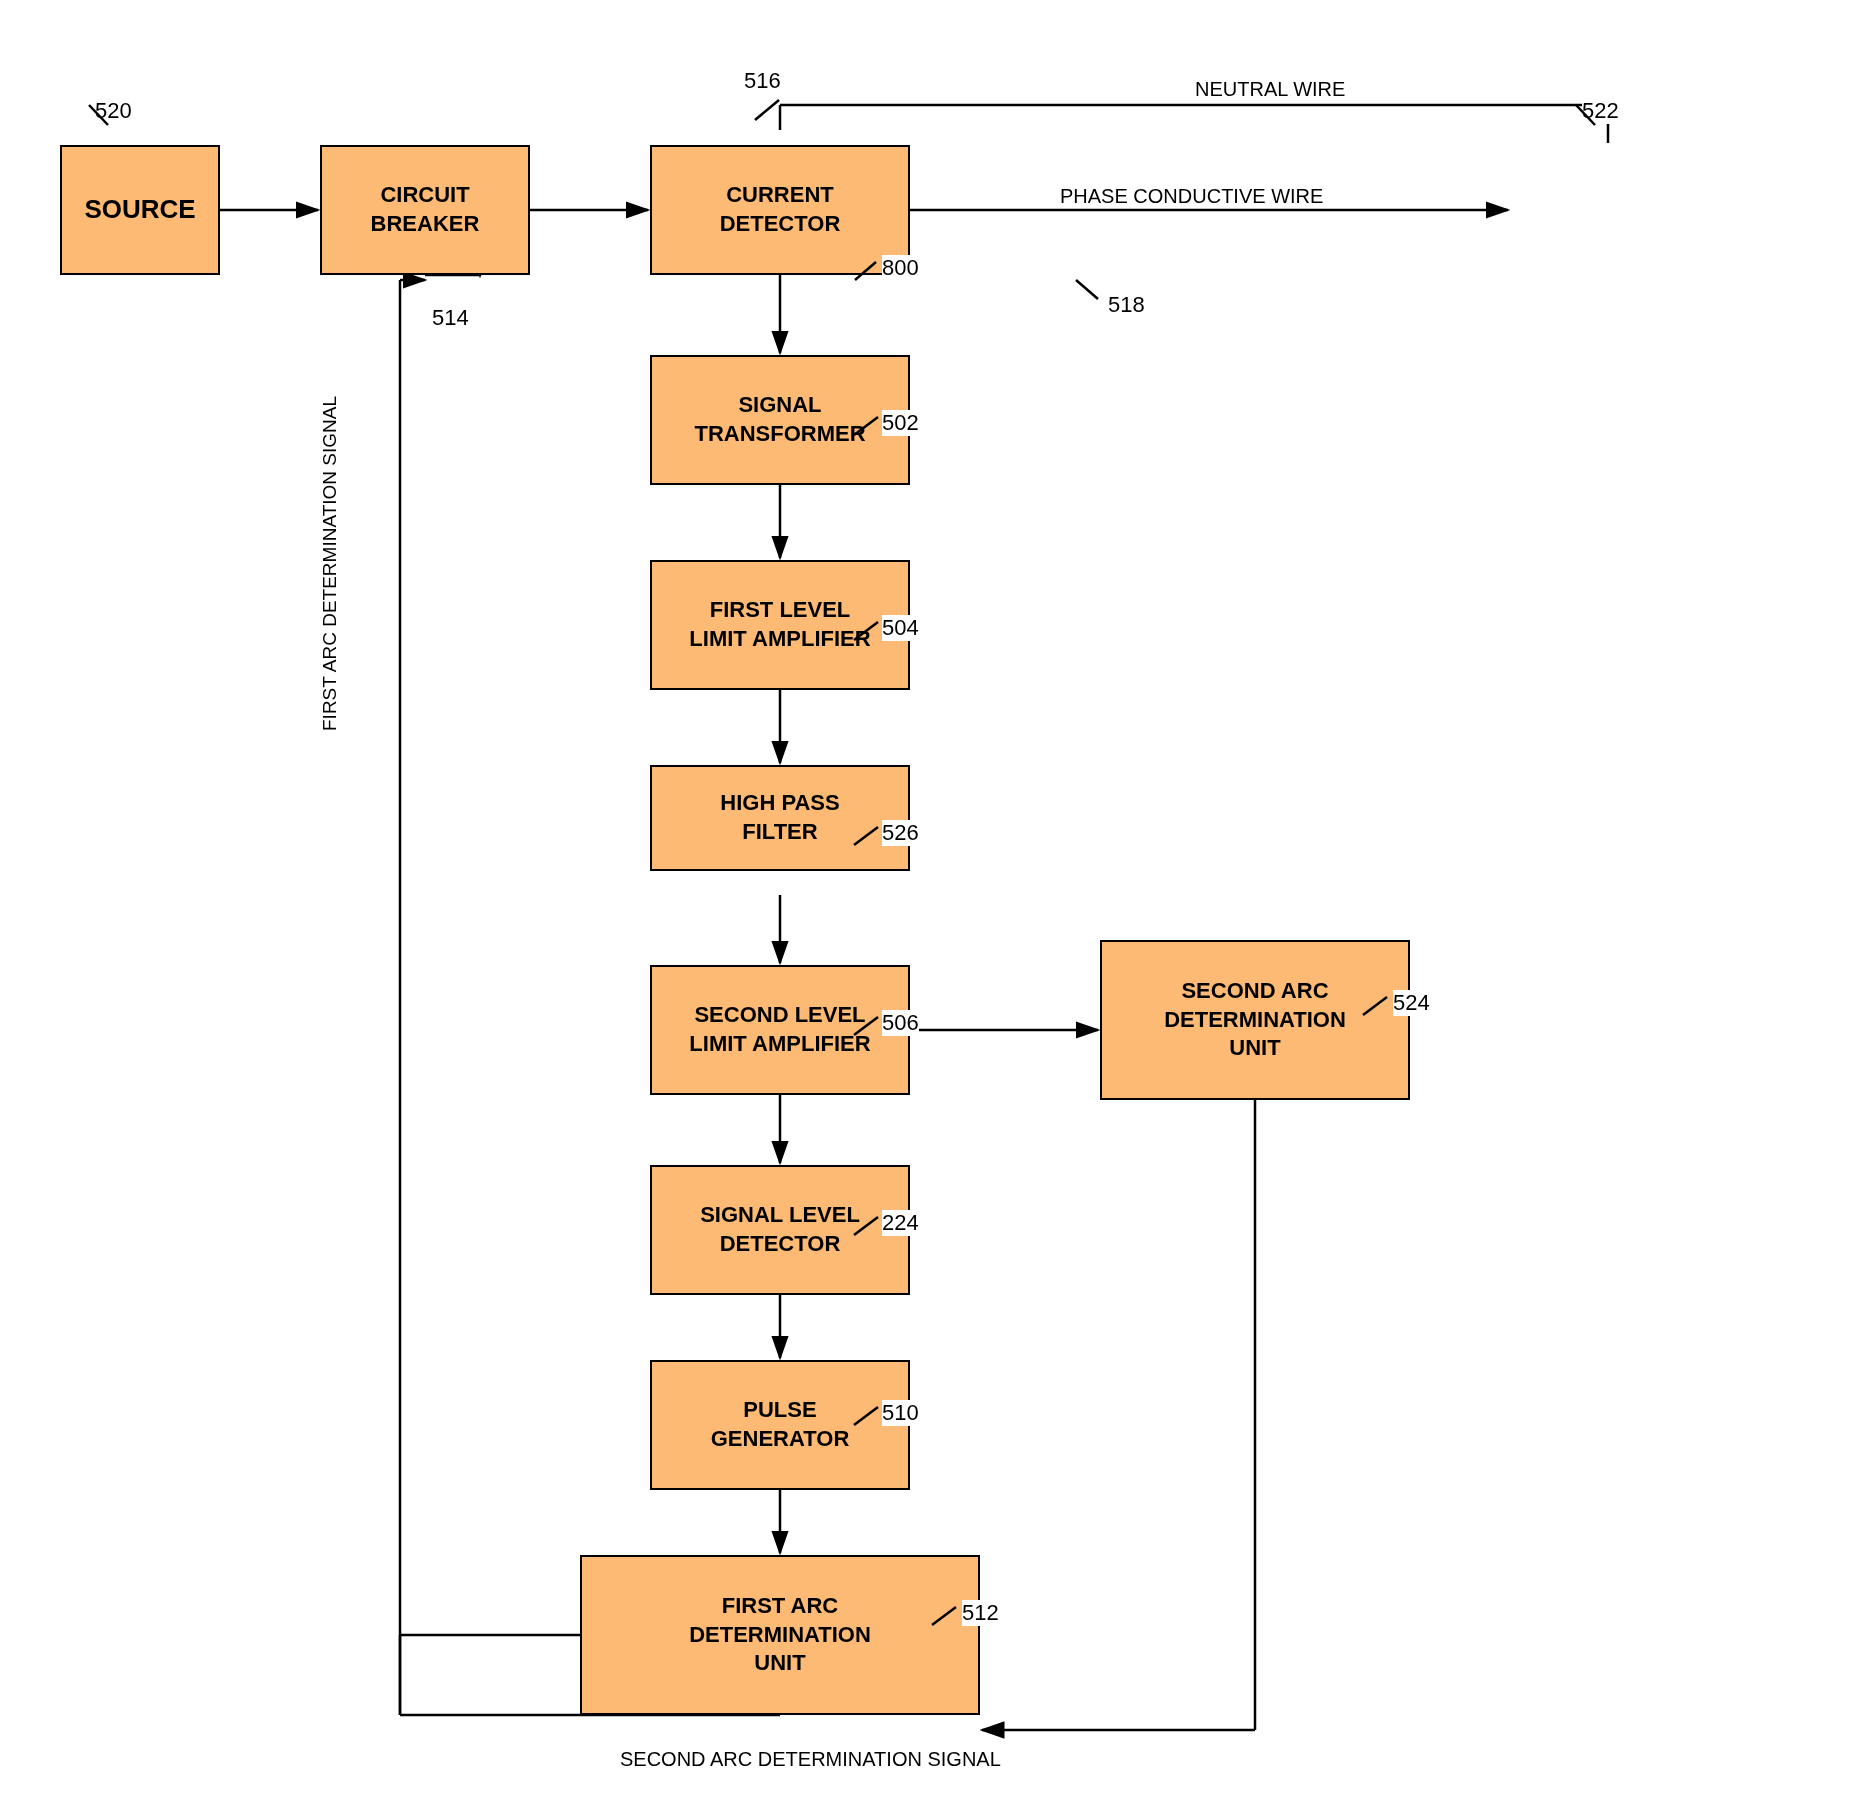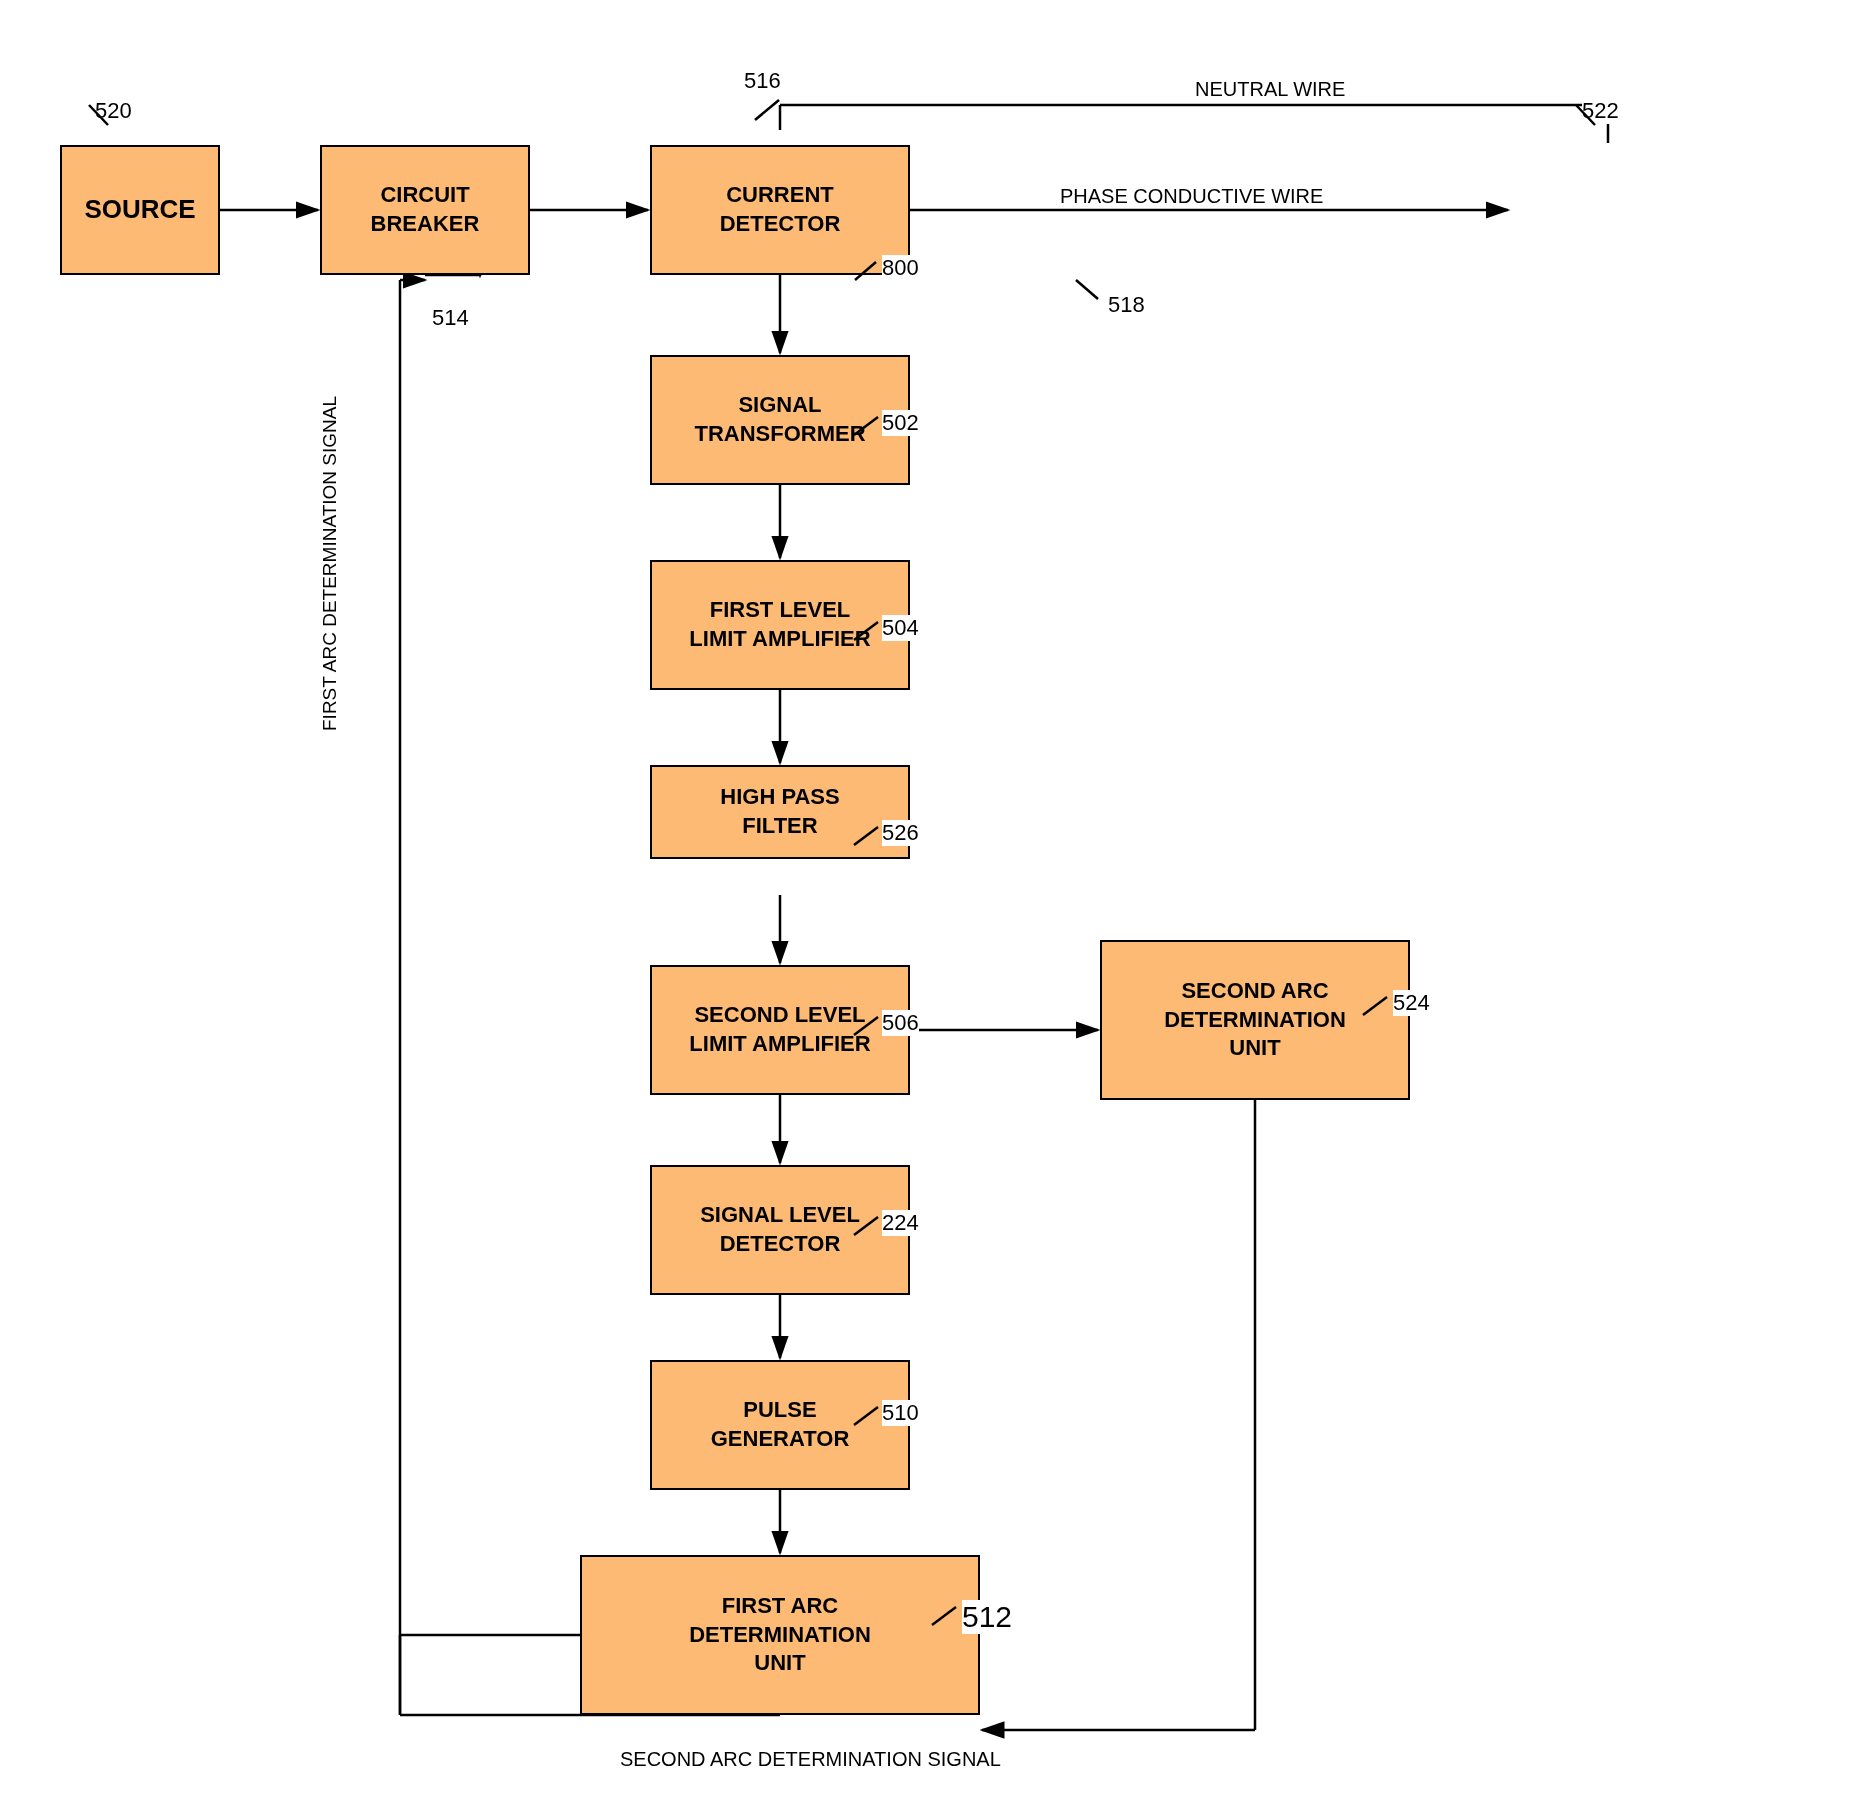--- a/index.html
+++ b/index.html
@@ -124,21 +124,21 @@
 
 
   <div class="box" style="left:650px; top:355px; width:260px; height:130px; font-size:22px;">
     <span>SIGNAL<br>TRANSFORMER</span>
   </div>
 
   <div class="box" style="left:650px; top:560px; width:260px; height:130px; font-size:22px;">
     <span>FIRST LEVEL<br>LIMIT AMPLIFIER</span>
   </div>
 
-  <div class="box" style="left:650px; top:765px; width:260px; height:94px; font-size:22px;">
+  <div class="box" style="left:650px; top:765px; width:260px; height:106px; font-size:22px;">
     <span>HIGH PASS<br>FILTER</span>
   </div>
 
   <div class="box" style="left:650px; top:965px; width:260px; height:130px; font-size:22px;">
     <span>SECOND LEVEL<br>LIMIT AMPLIFIER</span>
   </div>
 
   <div class="box" style="left:650px; top:1165px; width:260px; height:130px; font-size:22px;align-items:center;">
     <span>SIGNAL LEVEL<br>DETECTOR</span>
   </div>
@@ -158,21 +158,21 @@
   <span class="label" style="left:95px; top:98px; font-size:22px;">520</span>
   <span class="label" style="left:1582px; top:98px; font-size:22px;">522</span>
   <span class="label" style="left:744px; top:68px; font-size:22px;">516</span>
   <span class="label" style="left:882px; top:255px; font-size:22px;">800</span>
   <span class="label" style="left:882px; top:410px; font-size:22px;text-align:right;">502</span>
   <span class="label" style="left:882px; top:615px; font-size:22px;text-align:right;">504</span>
   <span class="label" style="left:882px; top:820px; font-size:22px;">526</span>
   <span class="label" style="left:882px; top:1010px; font-size:22px;">506</span>
   <span class="label" style="left:882px; top:1210px; font-size:22px;">224</span>
   <span class="label" style="left:882px; top:1400px; font-size:22px;">510</span>
-  <span class="label" style="left:962px; top:1600px; font-size:30px;">512</span>
+  <span class="label" style="left:962px; top:1600px; font-size:22px;">512</span>
   <span class="label" style="left:432px; top:305px; font-size:22px;">514</span>
   <span class="label" style="left:1108px; top:292px; font-size:22px;">518</span>
   <span class="label" style="left:1393px; top:990px; font-size:22px;">524</span>
 
   <span class="label" style="left:1195px; top:78px; font-size:20px;">NEUTRAL WIRE</span>
   <span class="label" style="left:1060px; top:185px; font-size:20px;">PHASE CONDUCTIVE WIRE</span>
 
   <div style="position:absolute; left:210px; top:600px; width:240px; font-size:19px; font-weight:normal; transform: rotate(-90deg); transform-origin: center center; white-space:nowrap; text-align:center;">
     FIRST ARC DETERMINATION SIGNAL
   </div>

